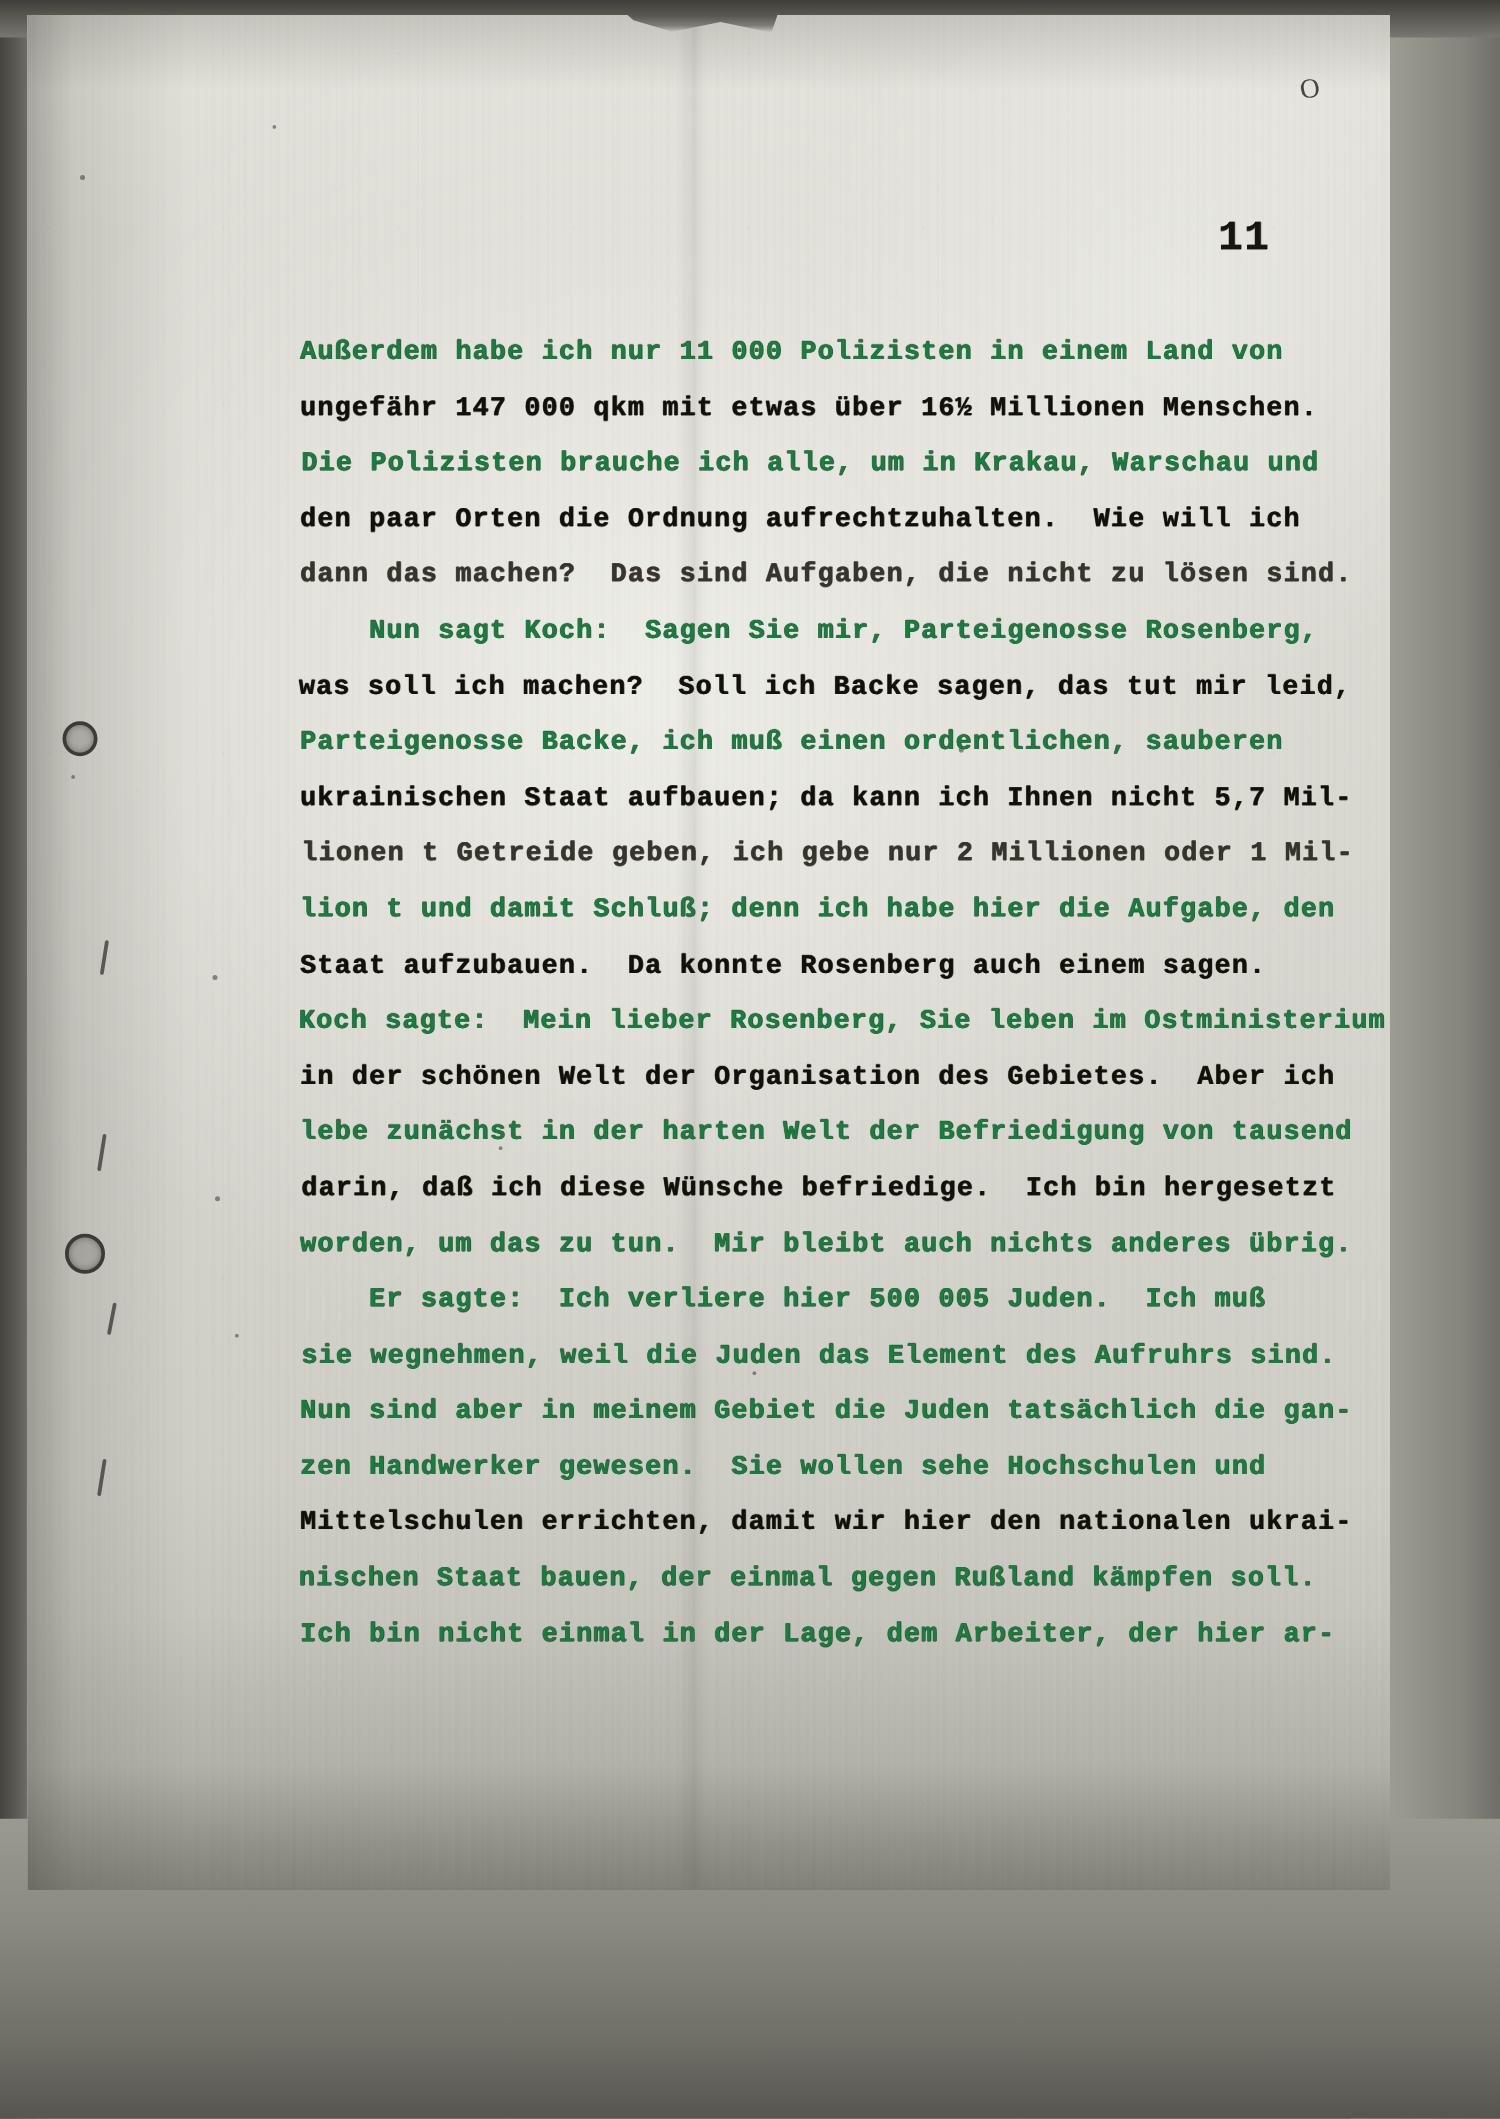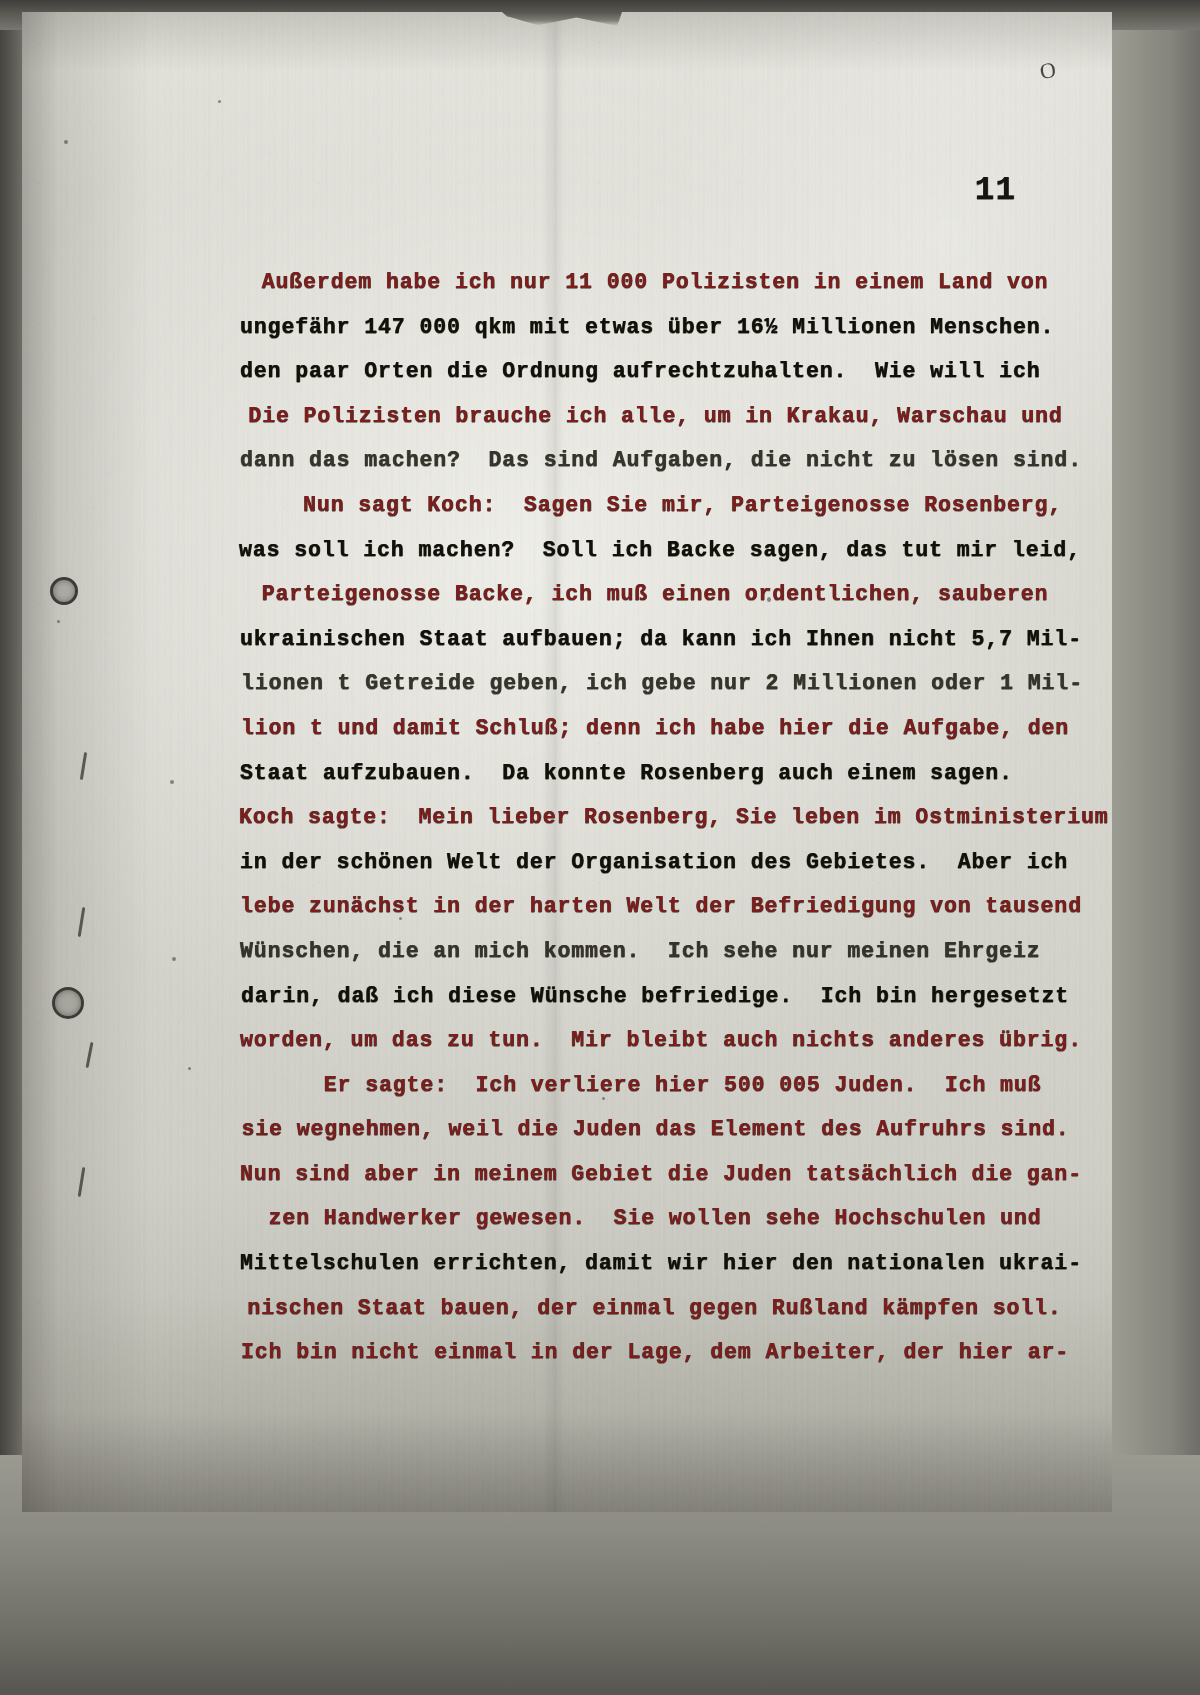--- a/index.html
+++ b/index.html
@@ -159,21 +159,21 @@
     letter-spacing: 0.9px;
     text-shadow:
       0.55px 0 0 rgba(17,16,9,0.62),
       -0.4px 0 0 rgba(17,16,9,0.38),
       0 0.5px 0 rgba(17,16,9,0.45),
       0 -0.35px 0 rgba(17,16,9,0.22);
     font-weight: 700;
   }
   
   .line.ink-light { color: #2a281e; opacity: 0.93; }
-  .line.ink-dark  { color: #7f1d1d; text-align: center; }
+  .line.ink-dark  { color: #15803d; }
   .line.shift1 { margin-left: 1px; }
   .line.shift2 { margin-left: -1px; }
 
   .overlay-noise {
     position: absolute;
     inset: 0;
     pointer-events: none;
     opacity: 0.4;
     background-image:
       radial-gradient(circle at 12% 22%, rgba(0,0,0,0.05) 0 1px, transparent 1px),
@@ -224,34 +224,33 @@
 
     <div class="content">
 
       <div class="corner-mark">O</div>
 
       <div class="page-number">11</div>
 
       <div class="body-text">
         <div class="line ink-dark">Außerdem habe ich nur 11 000 Polizisten in einem Land von</div>
         <div class="line">ungefähr 147 000 qkm mit etwas über 16½ Millionen Menschen.</div>
+        <div class="line ink-dark shift1">Die Polizisten brauche ich alle, um in Krakau, Warschau und</div>
         <div class="line">den paar Orten die Ordnung aufrechtzuhalten.  Wie will ich</div>
-        <div class="line ink-dark shift1">Die Polizisten brauche ich alle, um in Krakau, Warschau und</div>
         <div class="line ink-light">dann das machen?  Das sind Aufgaben, die nicht zu lösen sind.</div>
         <div class="line ink-dark">    Nun sagt Koch:  Sagen Sie mir, Parteigenosse Rosenberg,</div>
         <div class="line shift2">was soll ich machen?  Soll ich Backe sagen, das tut mir leid,</div>
         <div class="line ink-dark">Parteigenosse Backe, ich muß einen ordentlichen, sauberen</div>
         <div class="line">ukrainischen Staat aufbauen; da kann ich Ihnen nicht 5,7 Mil-</div>
         <div class="line ink-light shift1">lionen t Getreide geben, ich gebe nur 2 Millionen oder 1 Mil-</div>
         <div class="line ink-dark">lion t und damit Schluß; denn ich habe hier die Aufgabe, den</div>
         <div class="line">Staat aufzubauen.  Da konnte Rosenberg auch einem sagen.</div>
         <div class="line ink-dark shift2">Koch sagte:  Mein lieber Rosenberg, Sie leben im Ostministerium</div>
         <div class="line">in der schönen Welt der Organisation des Gebietes.  Aber ich</div>
         <div class="line ink-dark">lebe zunächst in der harten Welt der Befriedigung von tausend</div>
-        <div class="line ink-light">Wünschen, die an mich kommen.  Ich sehe nur meinen Ehrgeiz</div>
         <div class="line shift1">darin, daß ich diese Wünsche befriedige.  Ich bin hergesetzt</div>
         <div class="line ink-dark">worden, um das zu tun.  Mir bleibt auch nichts anderes übrig.</div>
         <div class="line ink-dark">    Er sagte:  Ich verliere hier 500 005 Juden.  Ich muß</div>
         <div class="line ink-dark shift1">sie wegnehmen, weil die Juden das Element des Aufruhrs sind.</div>
         <div class="line ink-dark">Nun sind aber in meinem Gebiet die Juden tatsächlich die gan-</div>
         <div class="line ink-dark">zen Handwerker gewesen.  Sie wollen sehe Hochschulen und</div>
         <div class="line">Mittelschulen errichten, damit wir hier den nationalen ukrai-</div>
         <div class="line ink-dark shift2">nischen Staat bauen, der einmal gegen Rußland kämpfen soll.</div>
         <div class="line ink-dark">Ich bin nicht einmal in der Lage, dem Arbeiter, der hier ar-</div>
       </div>

